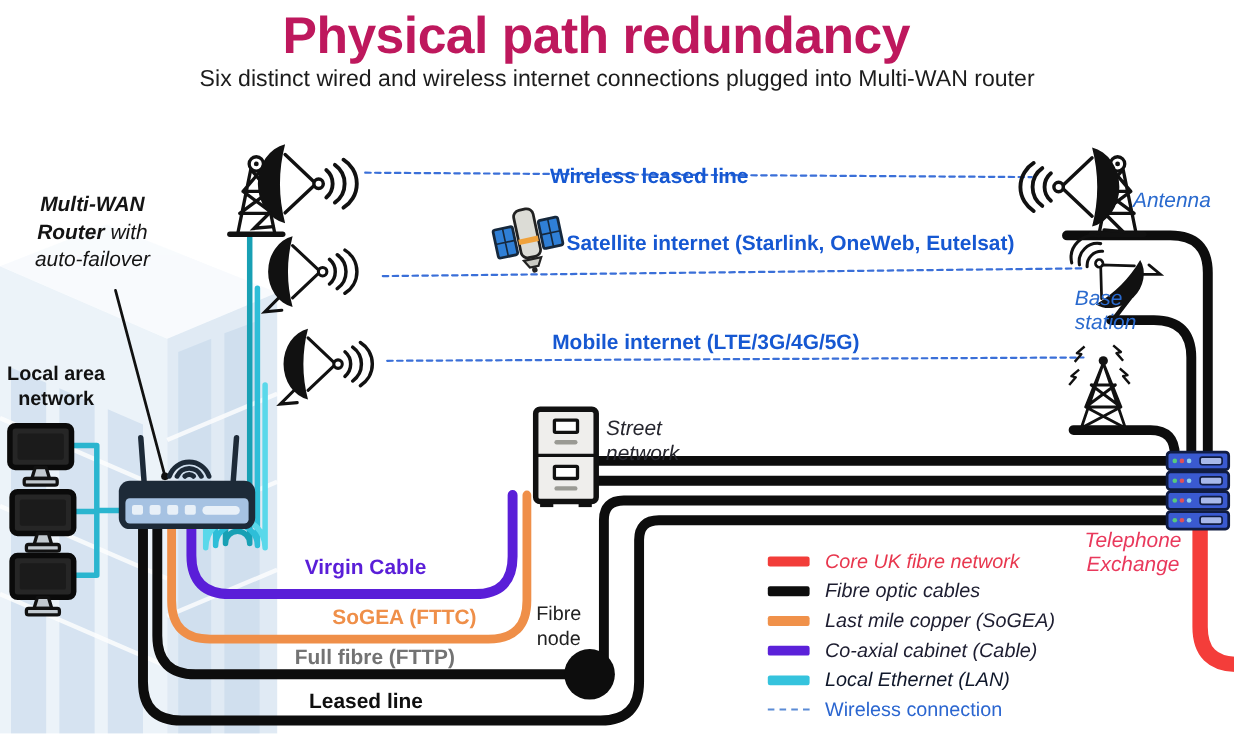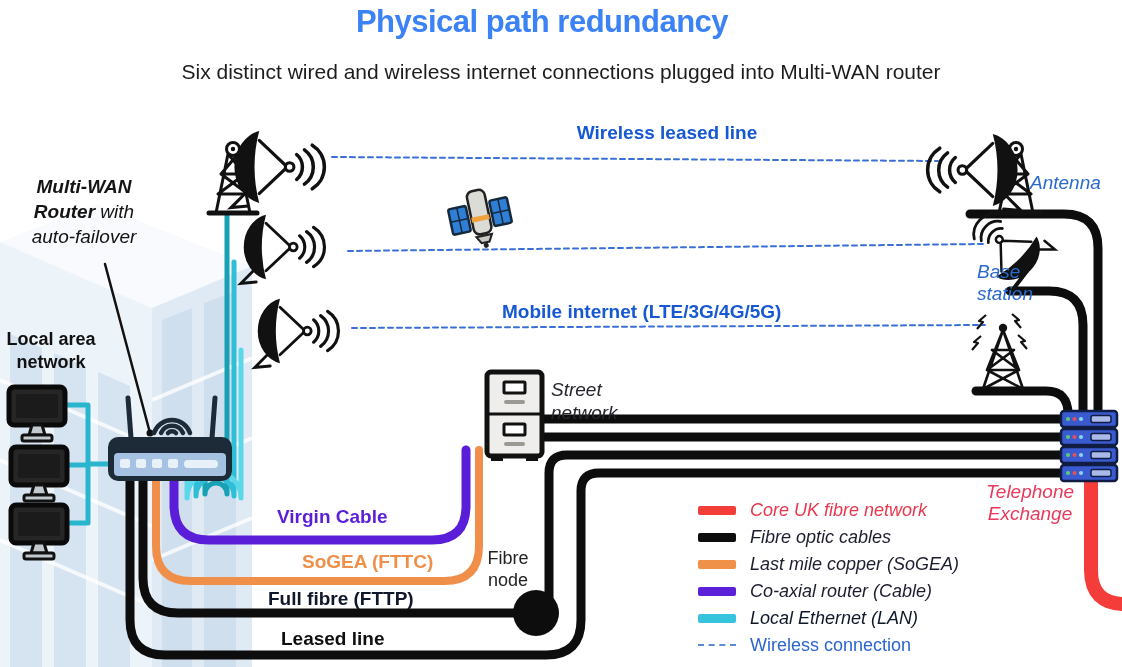--- a/index.html
+++ b/index.html
@@ -1,38 +1,38 @@
 <!DOCTYPE html>
 <html><head>
 <meta charset="utf-8">
 <style>
   html,body{margin:0;padding:0;background:#fff;}
   .stage{position:relative;width:1122px;height:667px;background:#ffffff;overflow:hidden;
          font-family:"Liberation Sans",sans-serif;}
   .stage svg{position:absolute;left:0;top:0;}
   .lbl{position:absolute;white-space:pre-line;}
-  .title{left:0;top:4px;width:1084px;text-align:center;font-size:31px;font-weight:800;color:#3b82f6;letter-spacing:-.5px;}
+  .title{left:0;top:4px;width:1084px;text-align:center;font-size:47px;font-weight:800;color:#be185d;letter-spacing:-.5px;}
   .subtitle{left:0;top:60px;width:1122px;text-align:center;font-size:21px;color:#1c1c1c;}
   .multiwan{left:14px;top:174px;width:140px;text-align:center;font-size:19px;font-style:italic;color:#141414;line-height:1.32;}
   .multiwan b{font-weight:700;}
   .lan-label{left:0;top:328px;width:102px;text-align:center;font-size:18px;font-weight:700;color:#111;line-height:1.25;}
   .blue-bold{font-size:19px;font-weight:700;color:#1658d2;}
-  .wll{left:500px;top:122px;width:334px;text-align:center;}
+  .wll{left:500px;top:150px;width:334px;}
   .sat{left:515px;top:211px;}
   .mob{left:502px;top:301px;}
   .blue-it{font-size:19px;font-style:italic;color:#2a6ace;line-height:1.15;}
   .antenna-l{left:1030px;top:172px;}
   .base-l{left:977px;top:261px;width:74px;}
   .mobant-l{left:896px;top:341px;width:80px;}
   .cab-l{left:551px;top:379px;width:95px;font-size:19px;font-style:italic;color:#26262e;line-height:1.2;}
   .node-l{left:476px;top:548px;width:64px;font-size:18px;color:#222;line-height:1.2;text-align:center;}
   .cable-l{font-size:19px;font-weight:700;}
   .virgin-l{left:277px;top:506px;color:#5a1ed8;}
   .sogea-l{left:302px;top:551px;color:#ef8f49;}
-  .ff-l{left:268px;top:588px;color:#0f172a;}
+  .ff-l{left:268px;top:588px;color:#737373;}
   .ll-l{left:281px;top:628px;color:#0f0f0f;}
   .tel-l{left:978px;top:481px;width:104px;text-align:center;font-size:19px;font-style:italic;color:#e9395c;line-height:1.15;}
   .legend{position:absolute;left:698px;top:500px;display:flex;flex-direction:column;gap:7px;}
   .legend-row{display:flex;align-items:center;gap:14px;height:20px;}
   .swatch{width:38px;height:9px;border-radius:2px;flex:0 0 38px;}
   .swatch.dashed{height:0;border-radius:0;background:none!important;border-top:2.5px dashed #5b8bd5;}
   .legend-text{font-size:18px;font-style:italic;color:#1d1d30;}
 </style>
 </head>
 <body>
@@ -188,20 +188,21 @@
 </svg>
 
 <div class="lbl title">Physical path redundancy</div>
 <div class="lbl subtitle">Six distinct wired and wireless internet connections plugged into Multi-WAN router</div>
 
 <div class="lbl multiwan"><b>Multi-WAN Router</b><span> with auto-failover</span></div>
 
 <div class="lbl lan-label">Local area network</div>
 
 <div class="lbl blue-bold wll">Wireless leased line</div>
+<div class="lbl blue-bold sat">Satellite internet (Starlink, OneWeb, Eutelsat)</div>
 <div class="lbl blue-bold mob">Mobile internet (LTE/3G/4G/5G)</div>
 
 <div class="lbl blue-it antenna-l">Antenna</div>
 <div class="lbl blue-it base-l">Base station</div>
 
 <div class="lbl cab-l">Street network</div>
 <div class="lbl node-l">Fibre node</div>
 
 <div class="lbl cable-l virgin-l">Virgin Cable</div>
 <div class="lbl cable-l sogea-l">SoGEA (FTTC)</div>
@@ -218,21 +219,21 @@
   <div class="legend-row">
     <span class="swatch" style="background: rgb(13, 13, 13);"></span>
     <span class="legend-text" style="color: rgb(29, 29, 48); font-style: italic;">Fibre optic cables</span>
   </div>
   <div class="legend-row">
     <span class="swatch" style="background: rgb(240, 145, 74);"></span>
     <span class="legend-text" style="color: rgb(29, 29, 48); font-style: italic;">Last mile copper (SoGEA)</span>
   </div>
   <div class="legend-row">
     <span class="swatch" style="background: rgb(91, 33, 217);"></span>
-    <span class="legend-text" style="color: rgb(29, 29, 48); font-style: italic;">Co-axial router (Cable)</span>
+    <span class="legend-text" style="color: rgb(29, 29, 48); font-style: italic;">Co-axial cabinet (Cable)</span>
   </div>
   <div class="legend-row">
     <span class="swatch" style="background: rgb(53, 195, 221);"></span>
     <span class="legend-text" style="color: #0f172a; font-style: italic;">Local Ethernet (LAN)</span>
   </div>
   <div class="legend-row">
     <span class="swatch dashed" style="border-top-color: rgb(91, 139, 213);"></span>
     <span class="legend-text" style="color: rgb(43, 102, 208); font-style: normal;">Wireless connection</span>
   </div>
 </div>

